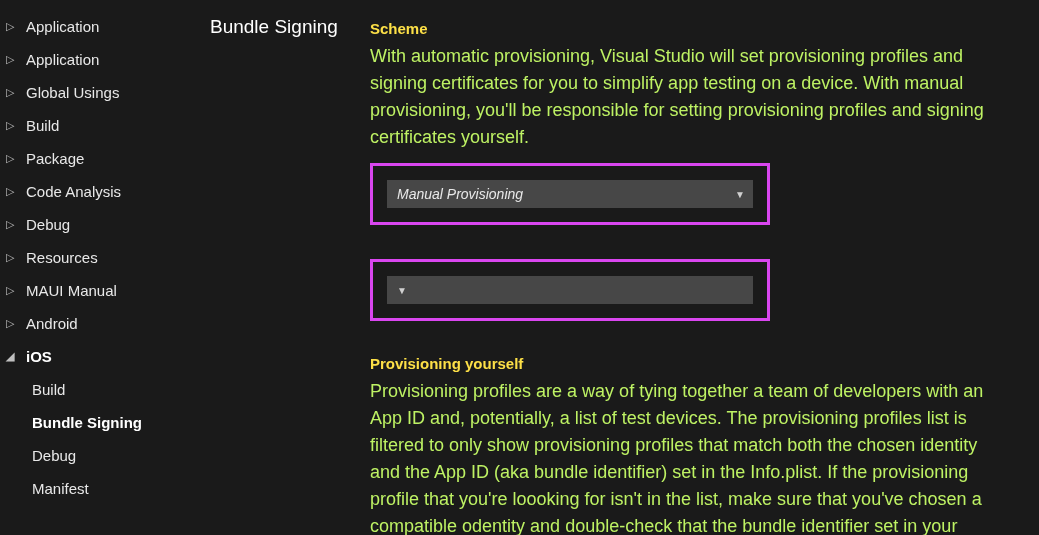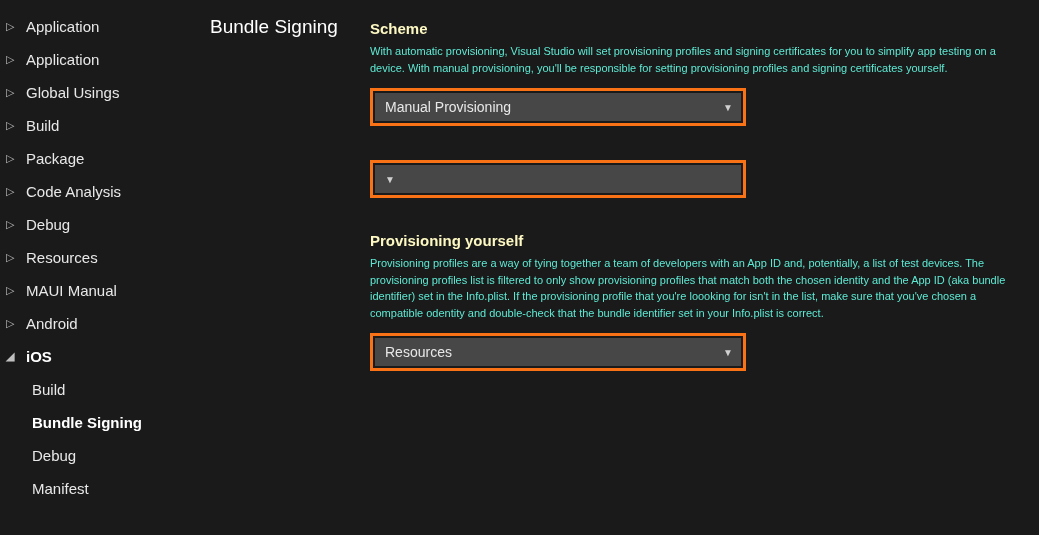--- a/index.html
+++ b/index.html
@@ -55,33 +55,34 @@
       padding: 20px 30px 20px 0;
       overflow-y: auto;
     }
     .section {
       margin-bottom: 34px;
     }
     .section-heading {
       font-weight: 600;
       font-size: 15px;
       margin-bottom: 6px;
-      color: #fef9c3;
+      color: #fde047;
     }
     .section-desc {
-      font-size: 11px;
+      font-size: 18px;
       line-height: 1.5;
-      color: #5eead4;
+      color: #bef264;
       margin-bottom: 12px;
       max-width: 640px;
     }
     .dropdown-wrap {
-      border: 3px solid #f97316;
+      border: 3px solid #d946ef;
       display: inline-block;
-      padding: 2px;
+      padding: 14px;
+      font-style: italic;
     }
     .dropdown {
       background: #474747;
       color: #e8e8e8;
       border: none;
       width: 366px;
       height: 28px;
       display: flex;
       align-items: center;
       justify-content: space-between;

